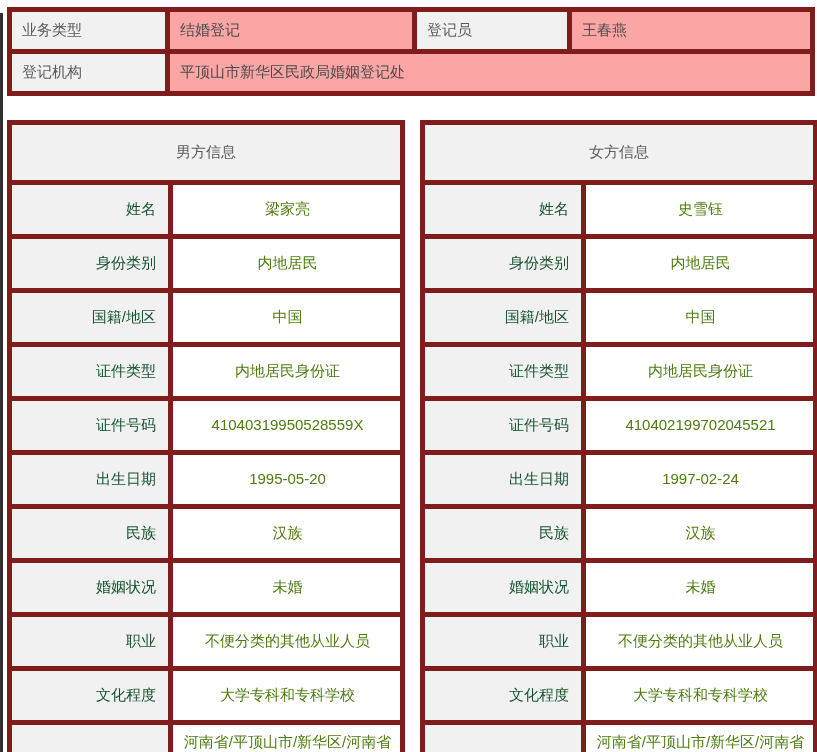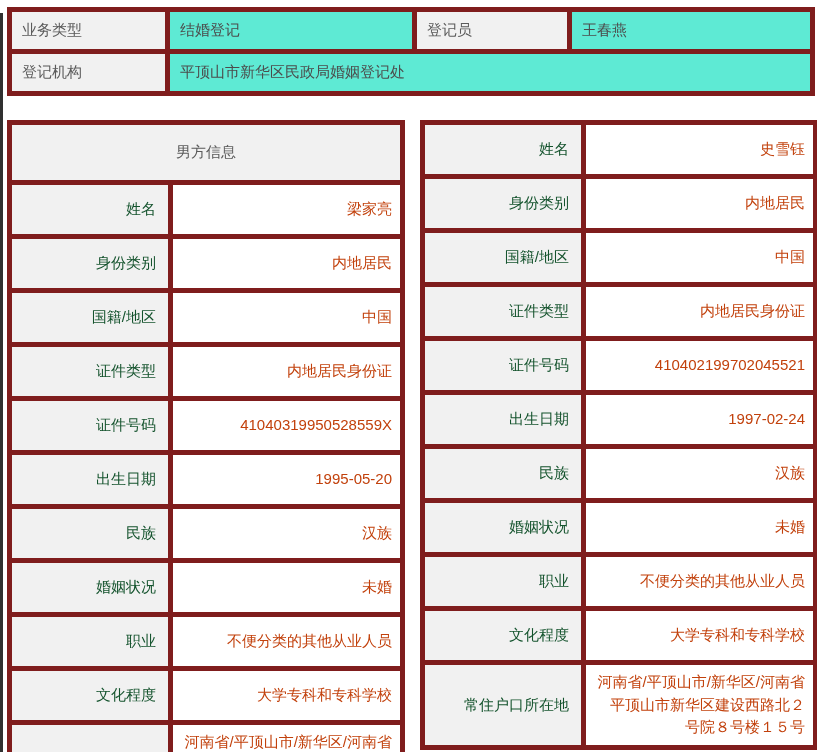--- a/index.html
+++ b/index.html
@@ -33,21 +33,21 @@
     width: 803px;
   }
   .top-table td { height: 37px; }
   .top-table .lbl {
     background: #f1f1f1;
     color: #5a5a5a;
     text-align: left;
     padding: 0 8px 0 10px;
   }
   .top-table .val {
-    background: #5eead4;
+    background: #fca5a5;
     color: #4c4c4c;
     text-align: left;
     padding: 0 8px 0 10px;
   }
   
   .person-wrap {
     display: flex;
     gap: 15px;
     margin: 24px 0 0 7px;
   }
@@ -63,22 +63,22 @@
   .person-table td { height: 37px; }
   .person-table .plbl {
     background: #f1f1f1;
     color: #14532d;
     text-align: right;
     padding: 6px 12px 6px 6px;
     width: 155px;
   }
   .person-table .pval {
     background: #ffffff;
-    color: #c2410c;
-    text-align: right;
+    color: #4d7c0f;
+    text-align: center;
     padding: 6px 8px 6px 10px;
   }
 </style>
 </head>
 <body>
 
 <div class="page">
   <div class="left-edge"></div>
 
   <table class="top-table">
@@ -160,20 +160,23 @@
 
     </tbody>
       </table>
 
     <table class="person-table">
       <colgroup>
           <col style="width:161px">
           <col style="width:232px">
         </colgroup>
       <tbody>
+          <tr>
+        <th colspan="2">女方信息</th>
+      </tr>
       <tr>
         <td class="plbl">姓名</td>
         <td class="pval">史雪钰</td>
       </tr>
       <tr>
         <td class="plbl">身份类别</td>
         <td class="pval">内地居民</td>
       </tr>
       <tr>
         <td class="plbl">国籍/地区</td>

